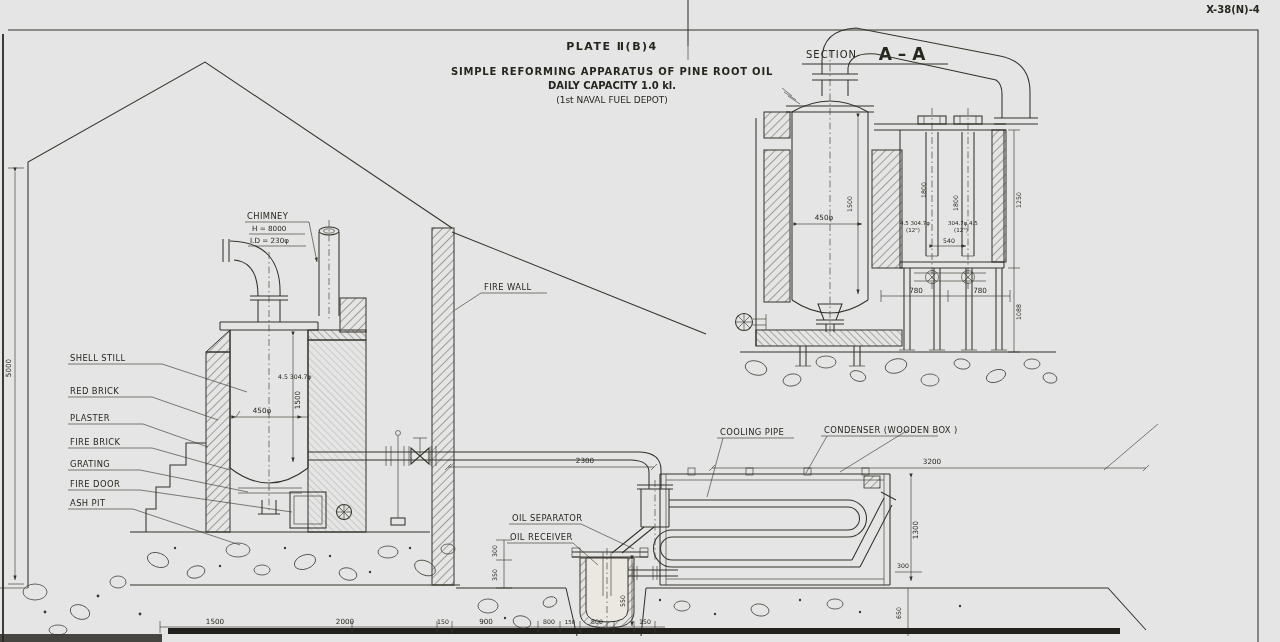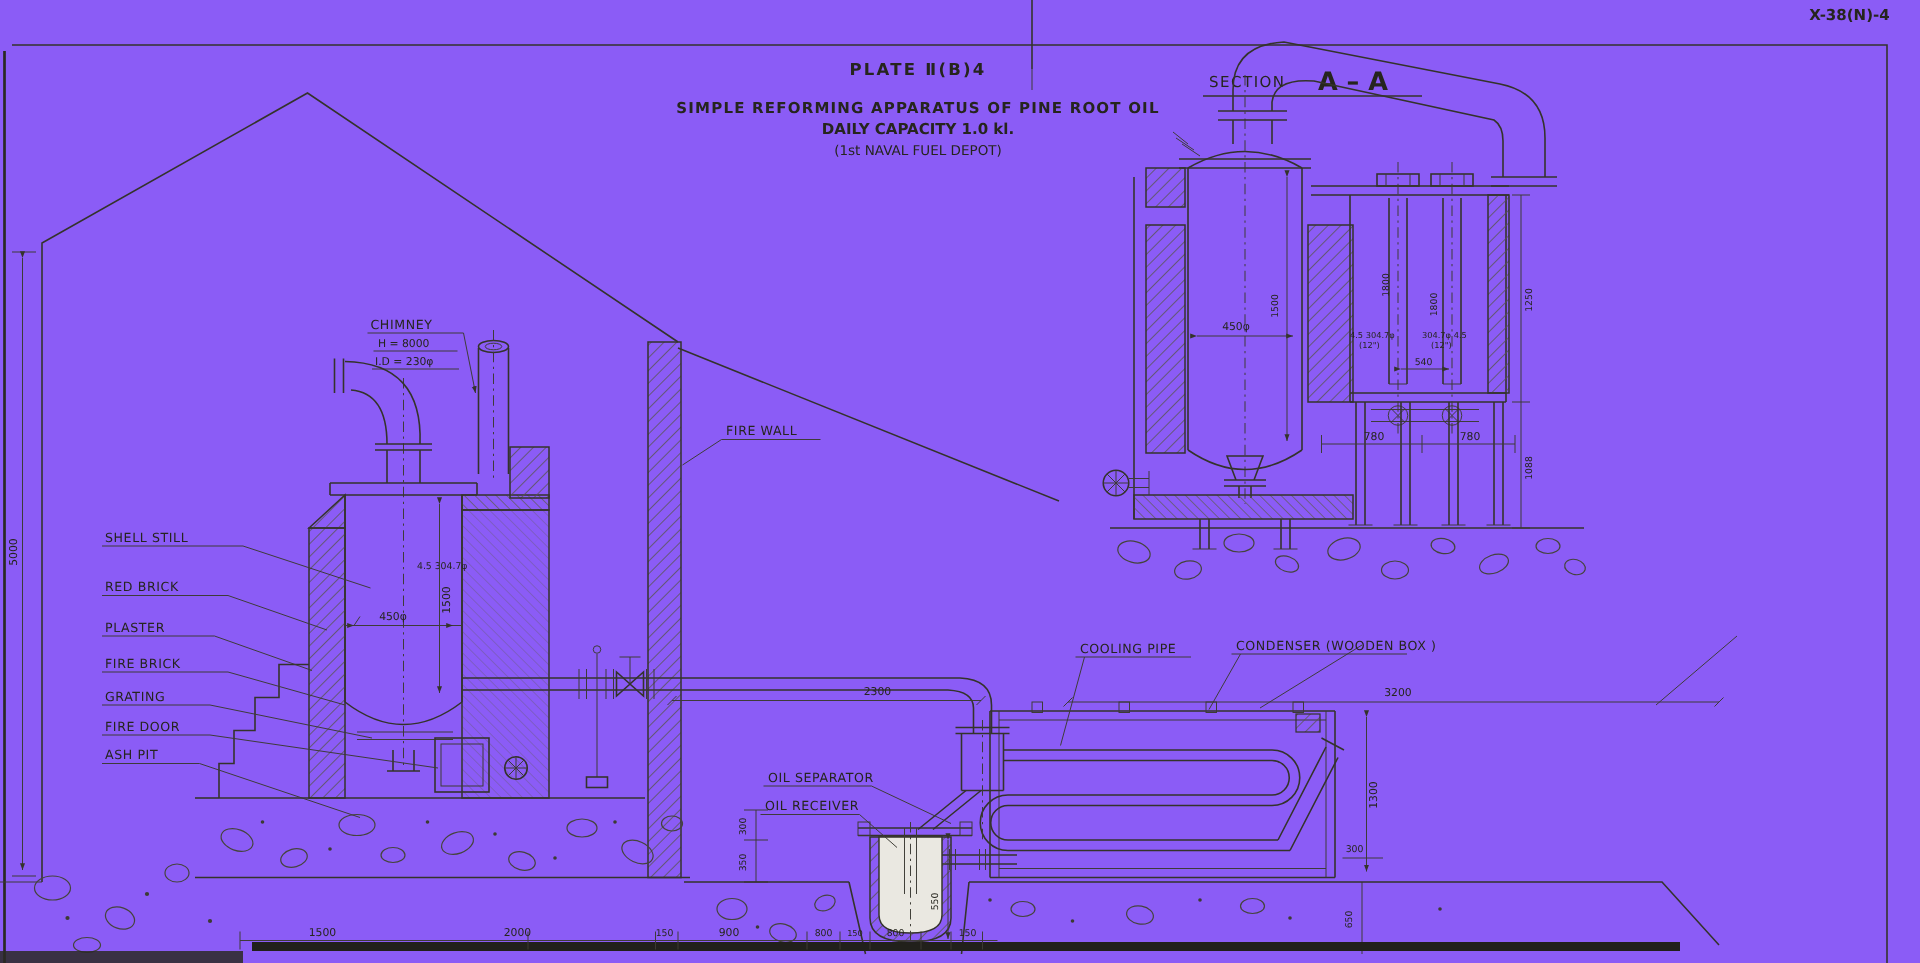--- a/index.html
+++ b/index.html
@@ -1,16 +1,16 @@
 <!DOCTYPE html>
 <html><head>
 <meta charset="utf-8">
 <style>
   html,body{margin:0;padding:0;background:#cfcfcb;}
-  .sheet{position:relative;width:1280px;height:642px;background:#8b5cf6;overflow:hidden;
+  .sheet{position:relative;width:1280px;height:642px;background:#e5e5e5;overflow:hidden;
          font-family:"DejaVu Sans",sans-serif;}
   svg{display:block}
   text{fill:#26251e;font-family:"DejaVu Sans",sans-serif;}
   .ln{fill:none;stroke:#34332b;stroke-width:1.05;}
   .lt{fill:none;stroke:#3c3b33;stroke-width:.65;}
   .thk{fill:none;stroke:#2a2923;stroke-width:1.8;}
   .ctr{stroke-dasharray:7 3 1.5 3;}
   .t11{font-size:11px;} .t10{font-size:10px;} .t9{font-size:9px;}
   .t8{font-size:8.4px;letter-spacing:.4px;} .t7{font-size:7.2px;} .t6{font-size:6.2px;} .t55{font-size:5.5px;}
   .tb{font-weight:bold;}

